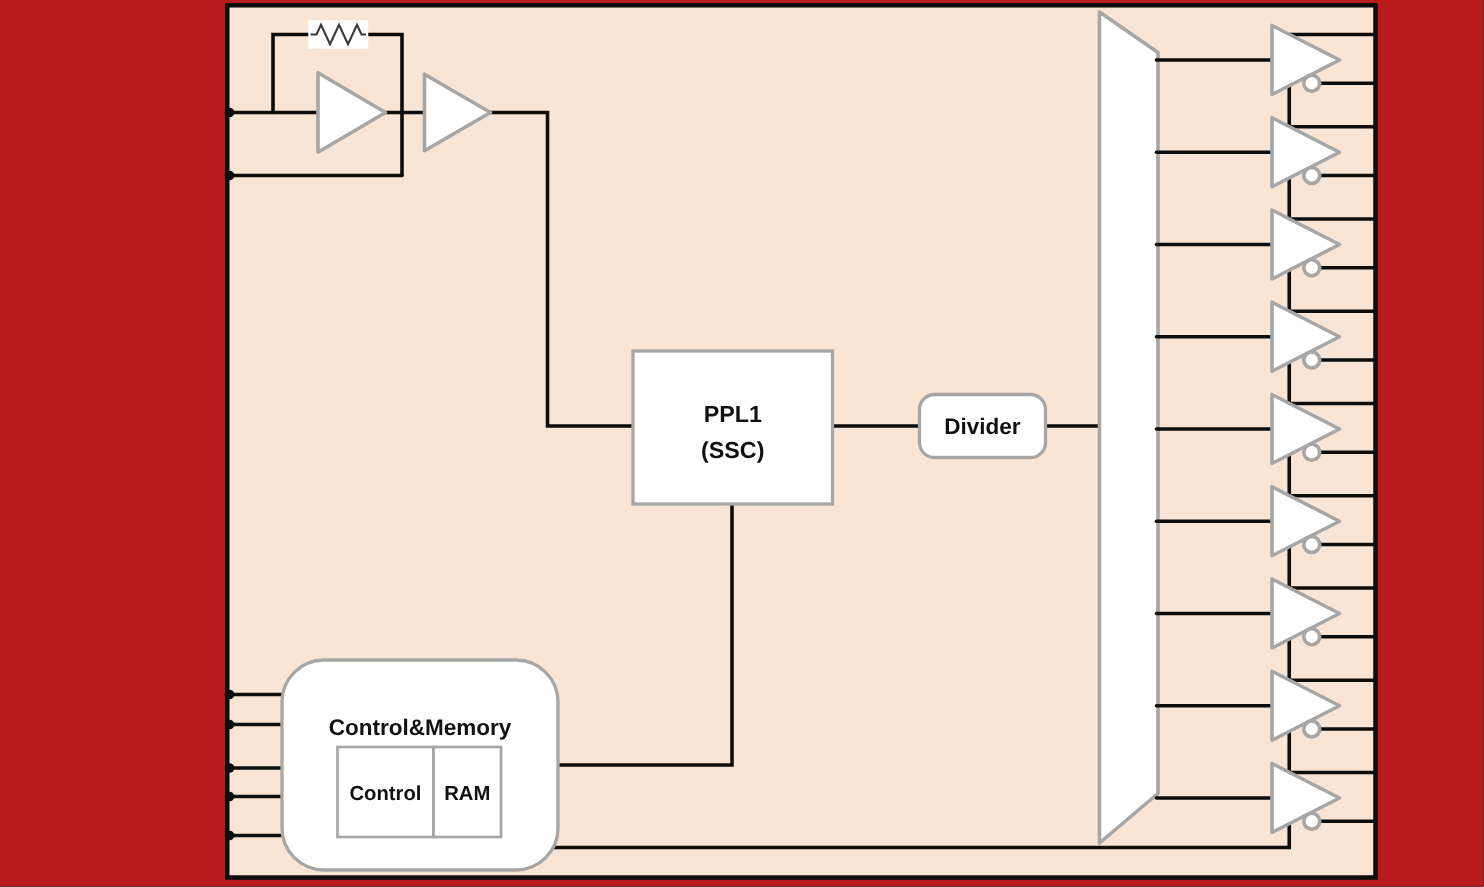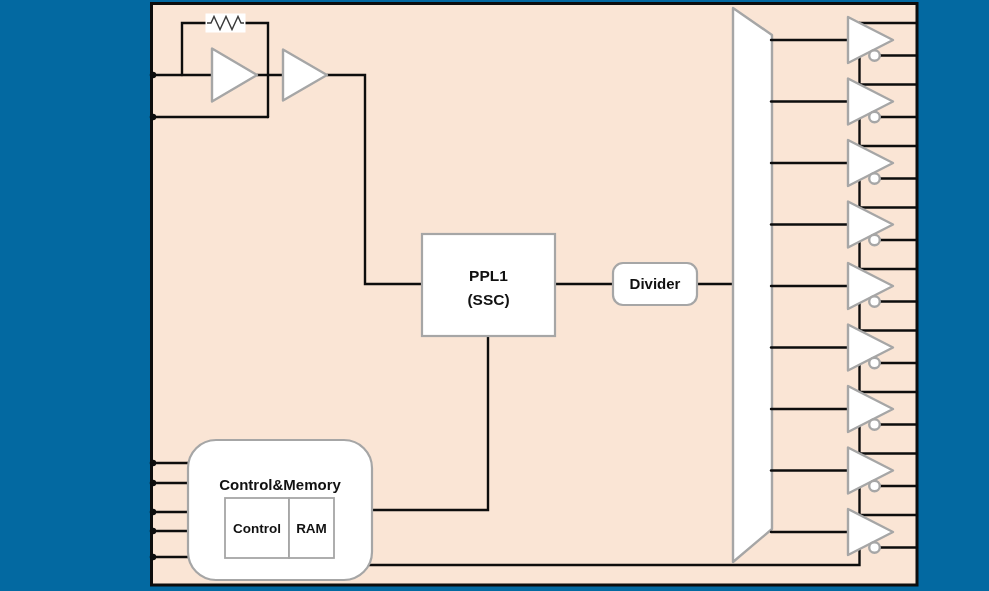--- a/index.html
+++ b/index.html
@@ -8,21 +8,21 @@
     background: #000000;
     width: 989px;
     height: 591px;
     overflow: hidden;
     font-family: "Liberation Sans", sans-serif;
   }
   #stage {
     position: relative;
     width: 989px;
     height: 591px;
-    background: #0369a1;
+    background: #b91c1c;
   }
   svg { display: block; }
   .wire {
     stroke: #0d0d0d;
     stroke-width: 2.4;
     fill: none;
     stroke-linecap: round;
     stroke-linejoin: miter;
   }
   .pin-dot { fill: #0d0d0d; stroke: none; }

